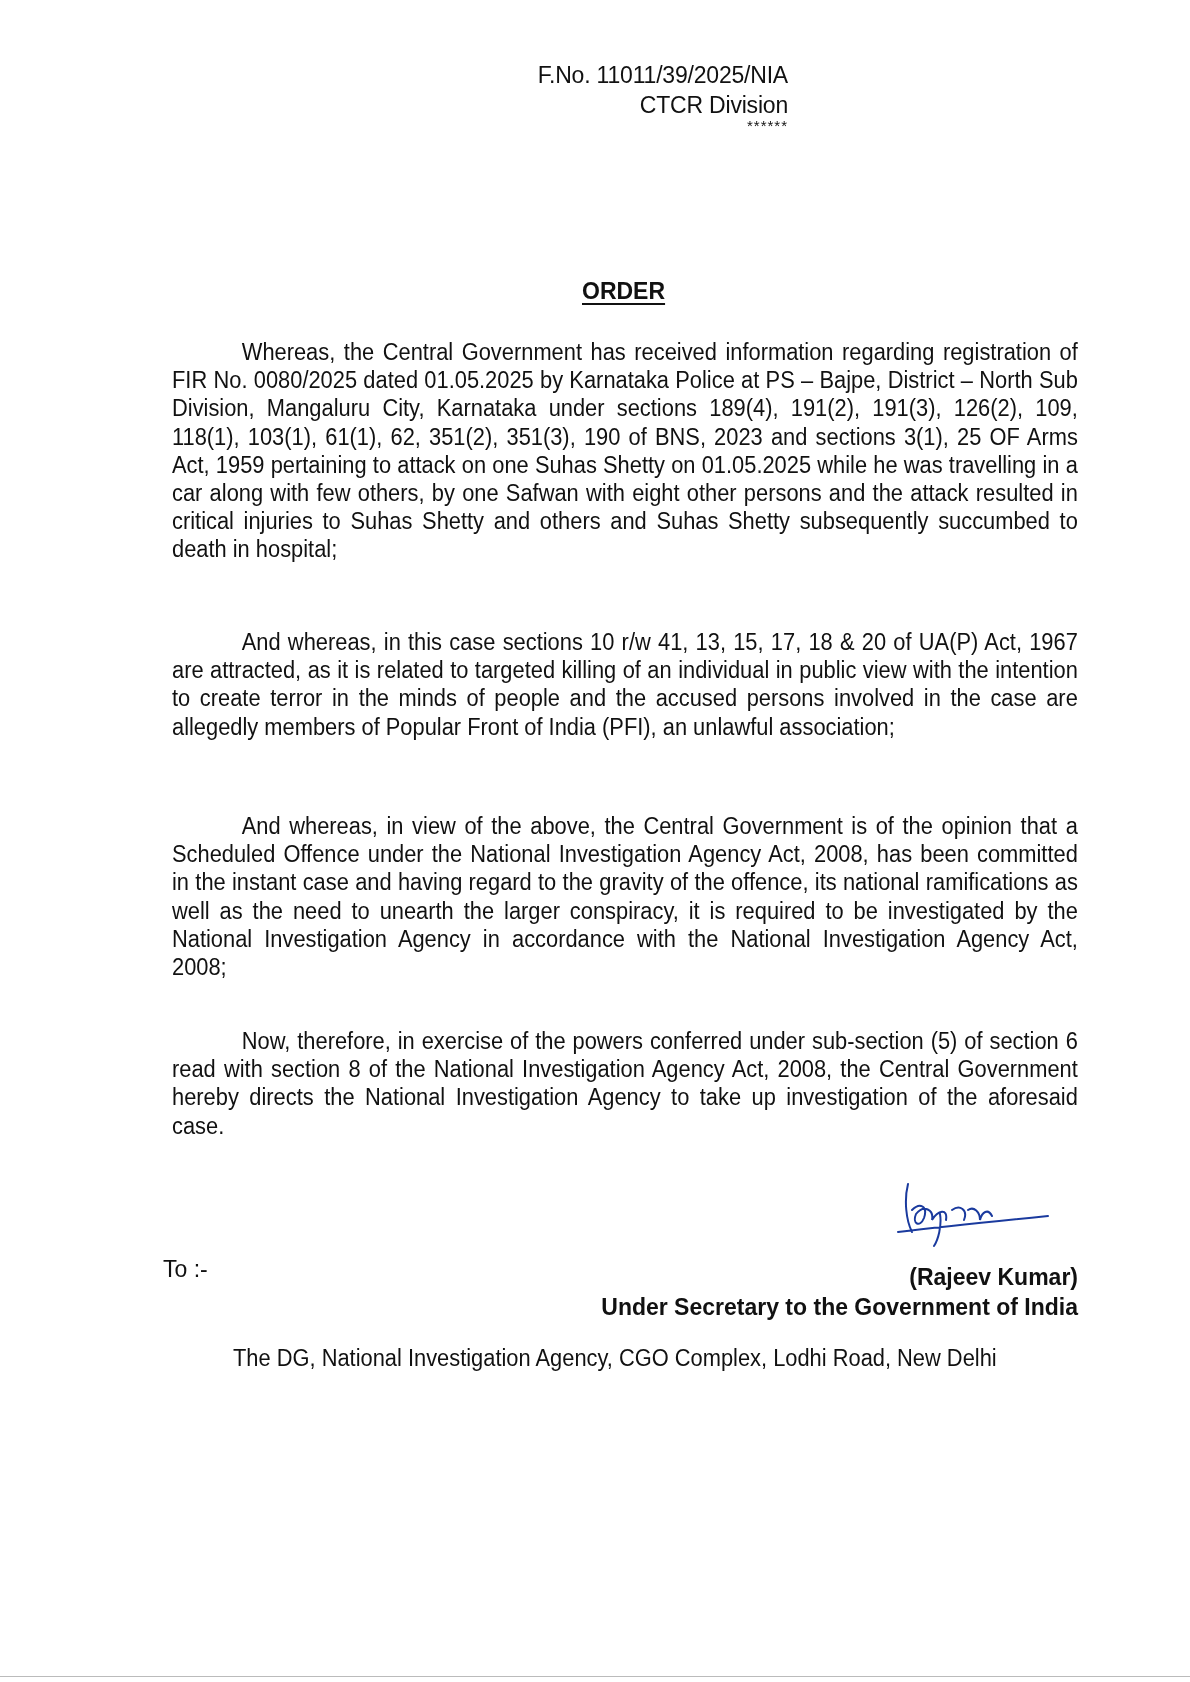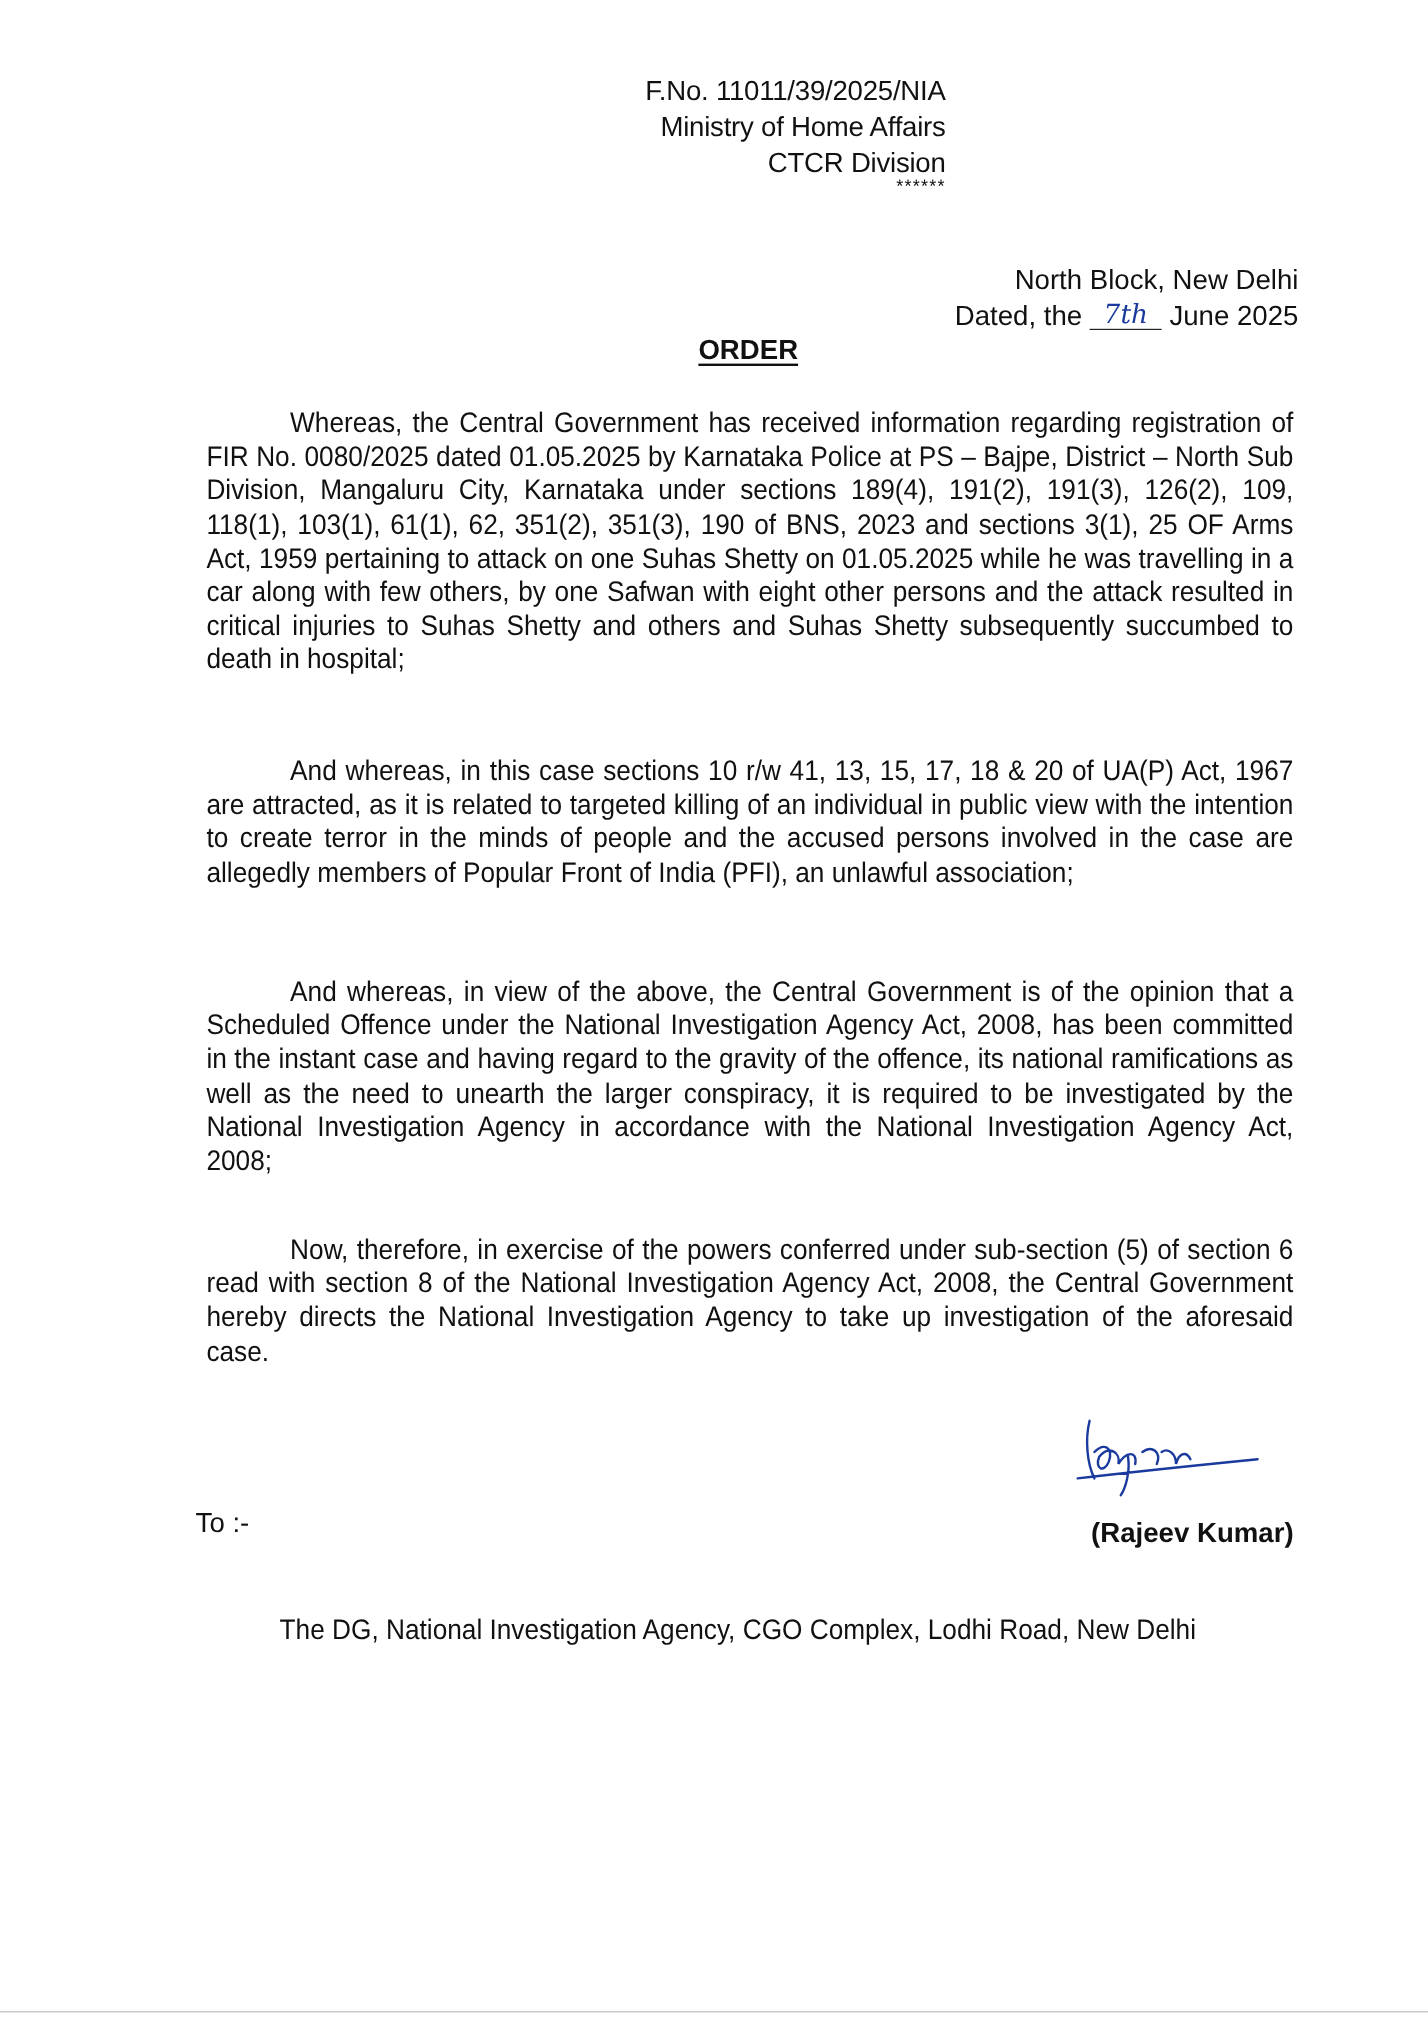--- a/index.html
+++ b/index.html
@@ -67,45 +67,37 @@
       position: absolute; left: 0; right: 0; top: 1676px; height: 1px; background: #bbbbbb;
     }
   </style>
 </head>
 <body>
 
 <div class="page">
 
   <div class="hdr">
     <div>F.No. 11011/39/2025/NIA</div>
-    <div>Ministry of Home Affairs</div>
     <div>CTCR Division</div>
     <div class="stars">******</div>
   </div>
 
-  <div class="place">
-    <div>North Block, New Delhi</div>
-    <div class="date-line">
-      <span>Dated, the</span>
-      <span class="hand-date">7th</span>
-      <span>June 2025</span>
-    </div>
-  </div>
 
   <div class="order-title">ORDER</div>
 
   <p class="para p1" style="margin:0">Whereas, the Central Government has received information regarding registration of FIR No. 0080/2025 dated 01.05.2025 by Karnataka Police at PS – Bajpe, District – North Sub Division, Mangaluru City, Karnataka under sections 189(4), 191(2), 191(3), 126(2), 109, 118(1), 103(1), 61(1), 62, 351(2), 351(3), 190 of BNS, 2023 and sections 3(1), 25 OF Arms Act, 1959 pertaining to attack on one Suhas Shetty on 01.05.2025 while he was travelling in a car along with few others, by one Safwan with eight other persons and the attack resulted in critical injuries to Suhas Shetty and others and Suhas Shetty subsequently succumbed to death in hospital;</p>
   <p class="para p2" style="margin:0">And whereas, in this case sections 10 r/w 41, 13, 15, 17, 18 &amp; 20 of UA(P) Act, 1967 are attracted, as it is related to targeted killing of an individual in public view with the intention to create terror in the minds of people and the accused persons involved in the case are allegedly members of Popular Front of India (PFI), an unlawful association;</p>
   <p class="para p3" style="margin:0">And whereas, in view of the above, the Central Government is of the opinion that a Scheduled Offence under the National Investigation Agency Act, 2008, has been committed in the instant case and having regard to the gravity of the offence, its national ramifications as well as the need to unearth the larger conspiracy, it is required to be investigated by the National Investigation Agency in accordance with the National Investigation Agency Act, 2008;</p>
   <p class="para p4" style="margin:0">Now, therefore, in exercise of the powers conferred under sub-section (5) of section 6 read with section 8 of the National Investigation Agency Act, 2008, the Central Government hereby directs the National Investigation Agency to take up investigation of the aforesaid case.</p>
 
   <div class="sig-block">
     <svg class="sig-scribble" viewBox="0 0 190 70">
       <path d="M40 4 C 36 20, 38 40, 44 52 M44 30 C 52 22, 60 26, 56 38 C 52 48, 44 44, 48 34 C 56 24, 66 30, 64 40 C 70 30, 80 28, 78 40 M72 34 C 74 46, 70 60, 66 66 M84 30 C 92 24, 100 30, 96 40 M100 30 C 106 26, 112 32, 112 40 C 114 32, 120 28, 124 36 M30 52 C 80 46, 140 40, 180 36" fill="none" stroke="#1a3a9e" stroke-width="2" stroke-linecap="round"></path>
     </svg>
     <div class="sig-name">(Rajeev Kumar)</div>
+    <div class="sig-title">Under Secretary to the Government of India</div>
   </div>
 
   <div class="to-label">To :-</div>
   <div class="to-addr">The DG, National Investigation Agency, CGO Complex, Lodhi Road, New Delhi</div>
 
   <div class="bottom-rule"></div>
 </div>
 
 </body></html>

